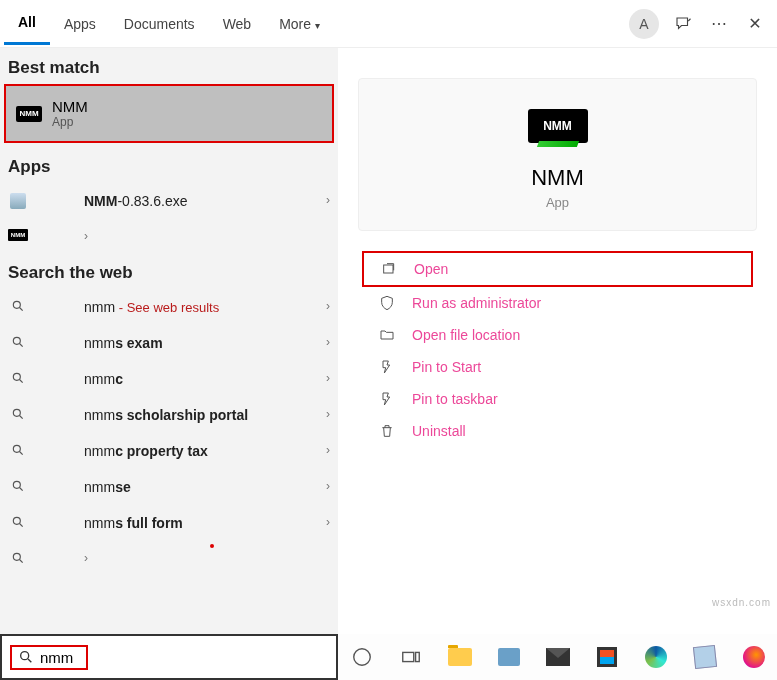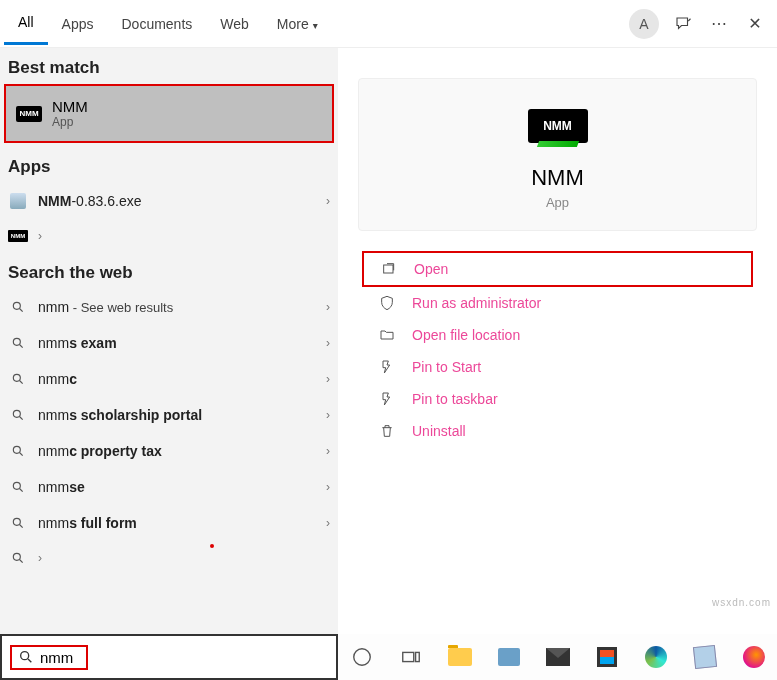--- a/index.html
+++ b/index.html
@@ -1,43 +1,43 @@
 <!DOCTYPE html>
 <html><head>
 <meta charset="utf-8">
 <style>
   * { box-sizing: border-box; margin: 0; padding: 0; font-family: "Segoe UI", Arial, sans-serif; }
   body { width: 777px; height: 680px; background: #fff; position: relative; overflow: hidden; }
 
   
   .tabs { display: flex; align-items: center; height: 48px; padding: 0 4px; border-bottom: 1px solid #eee; }
   .tab { padding: 12px 14px; font-size: 14px; color: #444; cursor: pointer; }
-  .tab.active { color: #000; font-weight: 400; border-bottom: 3px solid #0078d4; text-align: right; }
+  .tab.active { color: #000; font-weight: 700; border-bottom: 3px solid #0078d4; text-align: right; }
   .tab .chev { font-size: 10px; margin-left: 4px; }
   .tabs-spacer { flex: 1; }
   .avatar { width: 30px; height: 30px; border-radius: 50%; background: #e6e6e6; display: flex; align-items: center; justify-content: center; font-size: 14px; color: #555; margin: 0 6px; }
   .top-icon { width: 36px; height: 36px; display: flex; align-items: center; justify-content: center; color: #444; cursor: pointer; font-size: 16px; }
 
   
   .main { display: flex; height: 586px; }
   .left { width: 338px; background: #f3f3f3; overflow-y: auto; position: relative; }
   .right { flex: 1; background: #fff; padding: 0; }
 
   
   .section-header { font-size: 17px; font-weight: 600; padding: 10px 8px 6px; color: #222; }
   .best-match { background: #bfbfbf; padding: 12px 10px; display: flex; align-items: center; border: 2px solid #d00; margin: 0 4px 4px 4px; }
   .best-match .nmm-icon { width: 26px; height: 16px; background: #000; color: #fff; font-size: 8px; font-weight: bold; display: flex; align-items: center; justify-content: center; margin-right: 10px; border-radius: 2px; }
   .best-match .title { font-size: 15px; color: #000; }
   .best-match .sub { font-size: 12px; color: #555; }
 
-  .result-row { display: flex; align-items: center; padding: 10px 8px; cursor: pointer; }
+  .result-row { display: flex; align-items: flex-start; padding: 10px 8px; cursor: pointer; gap: 46px; }
   .result-row .ricon { width: 20px; display: flex; align-items: center; justify-content: center; margin-right: 10px; color: #555; }
   .result-row .ricon svg { width: 14px; height: 14px; }
   .result-row .rtext { flex: 1; font-size: 14px; color: #222; white-space: nowrap; overflow: hidden; }
-  .result-row .rtext .grey { color: #404040; font-size: 13px; }
+  .result-row .rtext .grey { color: #b91c1c; font-size: 13px; }
   .result-row .chevron { color: #777; font-size: 12px; }
   .nmm-mini { width: 20px; height: 12px; background: #000; color: #fff; font-size: 6px; font-weight: bold; display: flex; align-items: center; justify-content: center; border-radius: 1px; }
   .exe-icon { width: 16px; height: 16px; background: linear-gradient(#cde, #8ab); border-radius: 2px; }
 
   
   .detail { padding: 30px 20px 20px; }
   .detail-card { background: #f9f9f9; border: 1px solid #eee; border-radius: 4px; padding: 30px 20px 20px; text-align: center; margin-bottom: 20px; }
   .detail-logo { width: 60px; height: 34px; background: #000; color: #fff; font-weight: bold; font-size: 12px; display: flex; align-items: center; justify-content: center; margin: 0 auto 6px; border-radius: 3px; position: relative; }
   .detail-logo::after { content: ""; position: absolute; bottom: -4px; left: 10px; width: 40px; height: 6px; background: linear-gradient(90deg, #3c3, #0a0); transform: skewX(-20deg); }
   .detail-title { font-size: 22px; font-weight: 400; margin: 22px 0 4px; }

